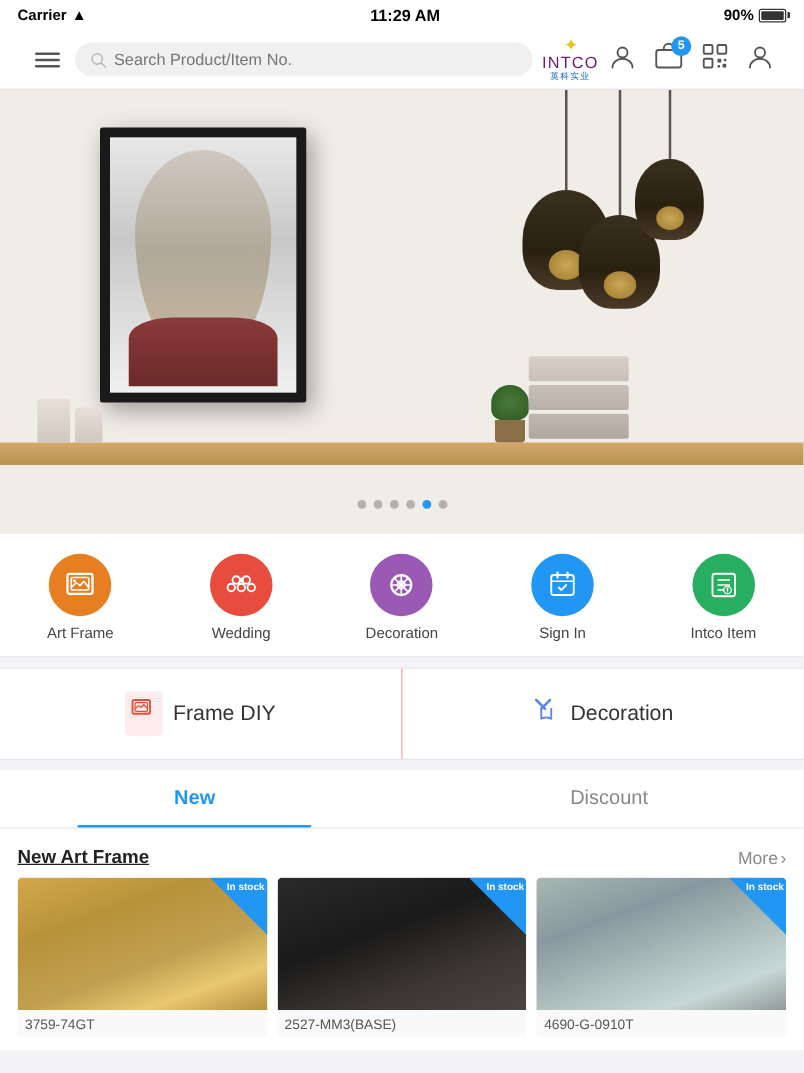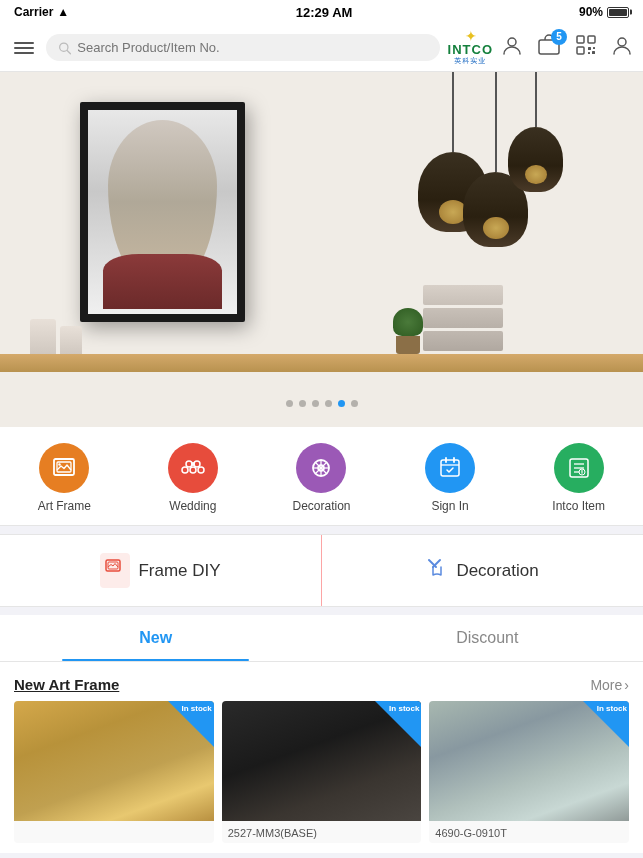--- a/index.html
+++ b/index.html
@@ -34,21 +34,21 @@
       content: ''; position: absolute; right: -4px; top: 50%; transform: translateY(-50%);
       width: 2px; height: 5px; background: #333; border-radius: 0 1px 1px 0;
     }
     .battery-fill { background: #333; height: 100%; width: 100%; border-radius: 1px; }
 
     
     .nav-bar {
       display: flex;
       align-items: center;
       background: #fff;
-      padding: 6px 10px;
+      padding: 6px 24px;
       gap: 8px;
       border-bottom: 1px solid #e5e5e5;
       height: 48px;
     }
     .hamburger { display: flex; flex-direction: column; gap: 3px; cursor: pointer; padding: 4px; }
     .hamburger span { width: 20px; height: 2px; background: #555; border-radius: 1px; display: block; }
     .search-bar {
       flex: 1;
       display: flex;
       align-items: center;
@@ -338,21 +338,21 @@
     .product-card {
       flex: 1;
       margin: 0 4px;
       position: relative;
       background: #f9f9f9;
       border-radius: 4px;
       overflow: hidden;
     }
     .product-img {
       width: 100%;
-      height: 120px;
+      height: 106px;
       display: block;
       position: relative;
       overflow: hidden;
     }
     
     .stock-badge {
       position: absolute;
       top: 0; right: 0;
       width: 0; height: 0;
       border-style: solid;
@@ -399,41 +399,41 @@
     .intco-logo {
       display: flex; flex-direction: column; align-items: center;
     }
     .intco-rays {
       color: #e8c020;
       font-size: 14px;
       line-height: 1;
       letter-spacing: -1px;
     }
     .intco-word {
-      color: #15803d;
+      color: #701a75;
       font-size: 13px;
-      font-weight: 700;
+      font-weight: 400;
       letter-spacing: 1px;
       line-height: 1;
     }
     .intco-sub-word {
       color: #1565C0;
       font-size: 7px;
       letter-spacing: 1px;
     }
   </style>
 </head>
 <body>
 
 <div class="status-bar">
   <div class="status-left">
     <span>Carrier</span>
     <span class="wifi-icon">▲</span>
   </div>
-  <div class="status-center">12:29 AM</div>
+  <div class="status-center">11:29 AM</div>
   <div class="status-right">
     <span>90%</span>
     <div class="battery-icon">
       <div class="battery-fill"></div>
     </div>
   </div>
 </div>
 
 <div class="nav-bar">
   <div class="hamburger">
@@ -664,20 +664,21 @@
 </div>
 
 <div class="product-grid">
 
   <div class="product-card">
     <div class="product-img">
       <div class="frame-img-1" style="background:linear-gradient(160deg, #d4a84b 0%, #b8923a 30%, #c0a050 60%, #e8c870 80%, #b89040 100%);"></div>
       <div class="stock-badge"></div>
       <div class="stock-badge-text">In stock</div>
     </div>
+    <div class="product-code">3759-74GT</div>
   </div>
 
   <div class="product-card">
     <div class="product-img">
       <div class="frame-img-2" style="background:linear-gradient(160deg, #2a2a2a 0%, #1a1a1a 40%, #3a3530 70%, #4a4540 100%);"></div>
       <div class="stock-badge"></div>
       <div class="stock-badge-text">In stock</div>
     </div>
     <div class="product-code">2527-MM3(BASE)</div>
   </div>

